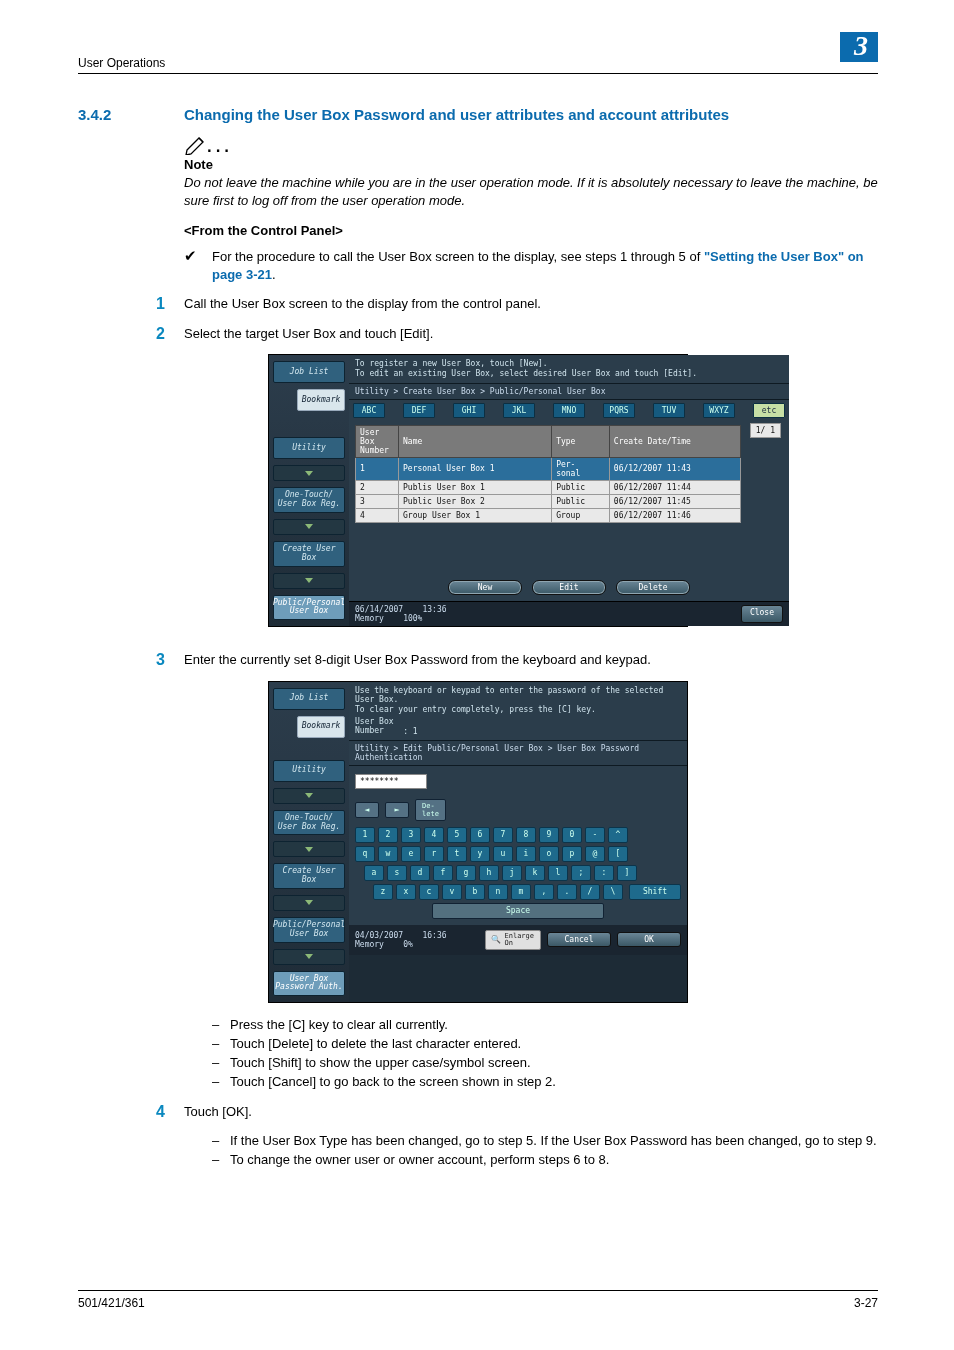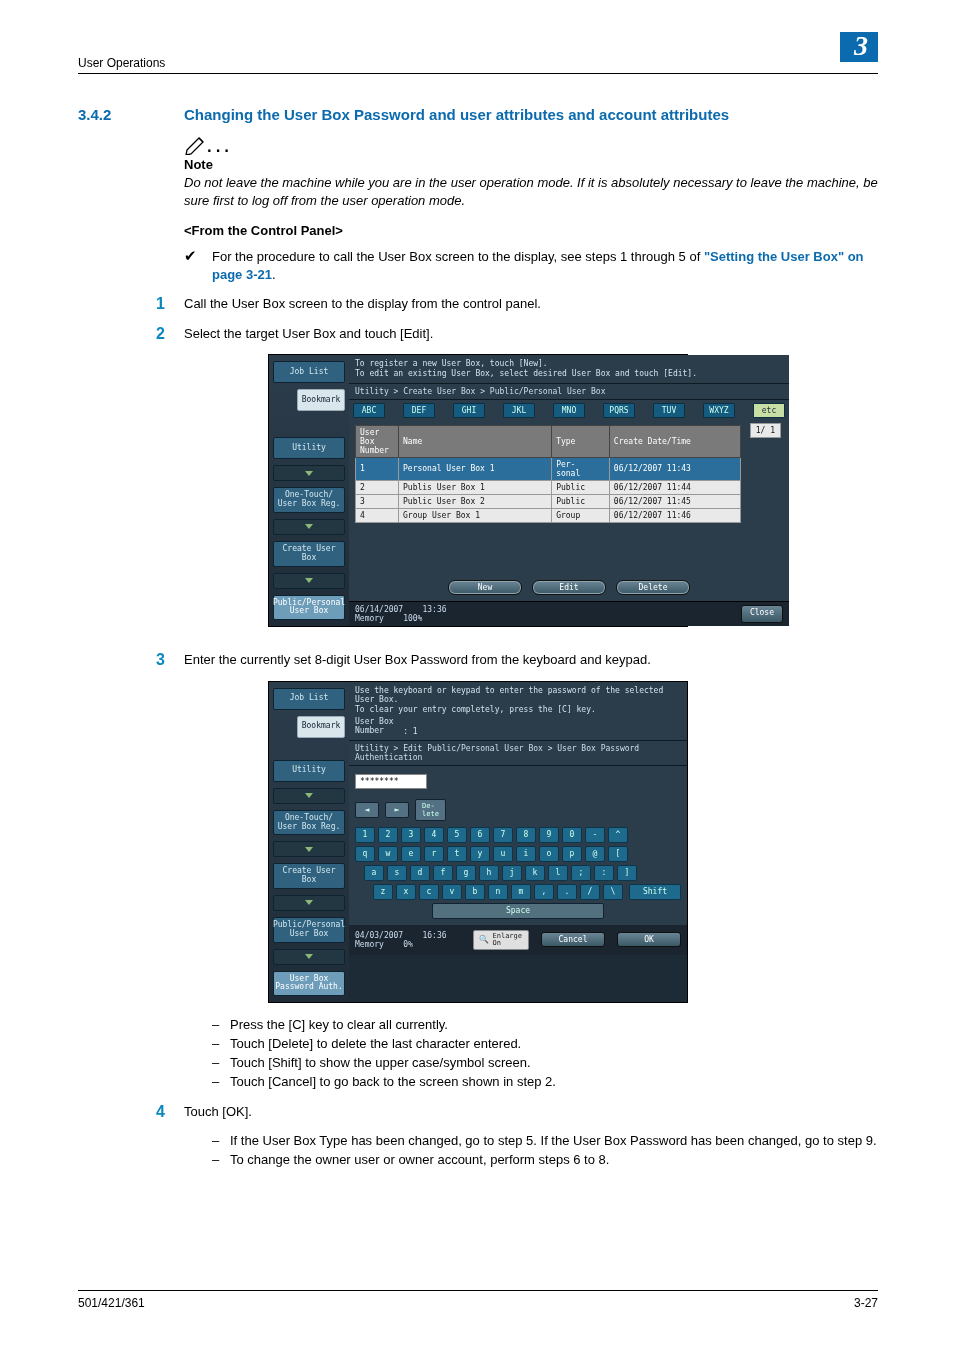--- a/index.html
+++ b/index.html
@@ -49,21 +49,21 @@
   .step-body{flex:1;line-height:1.35;}
 
   .sublist{margin:8px 0 0 28px;font-size:13px;}
   .sublist .li{display:flex;margin-bottom:4px;}
   .sublist .dash{width:18px;flex:none;}
 
   
   .lcd{width:420px;margin:8px auto 0 auto;font-family:"Lucida Console",Consolas,monospace;font-size:8px;color:#fff;}
   .lcd .frame{background:#1d2b36;border:1px solid #000;display:flex;}
   .lcd .sidebar{width:80px;background:linear-gradient(#2c3d4c,#1f2c37);padding:6px 4px;display:flex;flex-direction:column;gap:6px;box-sizing:border-box;}
-  .sbtn{background:var(--side-btn);border:1px solid #0d2331;color:#d2e7ef;text-align:center;border-radius:2px;padding:3px 1px;line-height:1.1;min-height:14px;display:flex;align-items:center;justify-content:center;flex-direction:column;}
+  .sbtn{background:var(--side-btn);border:1px solid #0d2331;color:#d2e7ef;text-align:center;border-radius:2px;padding:3px 1px;line-height:1.1;min-height:14px;display:flex;align-items:center;justify-content:center;flex-direction:column;font-style:italic;}
   .sbtn.white{background:#d9e6ec;color:#123;border-color:#9ab;margin-left:24px;}
   .sbtn.arrow{background:#233742;min-height:8px;font-size:9px;position:relative;}
   .sbtn.arrow::after{content:"";width:0;height:0;border-left:4px solid transparent;border-right:4px solid transparent;border-top:5px solid var(--lcd-green-dark);display:block;margin:0 auto;}
   .sbtn.active{background:var(--side-active);color:#fff;}
 
   .lcd .main{flex:1;display:flex;flex-direction:column;}
   .lcd .topmsg{background:var(--panel-dark);color:#cfe3ec;padding:4px 6px;line-height:1.2;}
   .lcd .pathbar{background:var(--panel-dark);color:#cde;padding:3px 6px;border-top:1px solid #0e1a22;border-bottom:1px solid #0e1a22;}
 
   .lcd .tabsrow{display:flex;gap:18px;padding:3px 4px;background:var(--panel-dark);}
@@ -92,21 +92,21 @@
   .keynav .nav{background:#547184;border:1px solid #123;color:#cfe;width:22px;height:14px;display:flex;align-items:center;justify-content:center;border-radius:2px;}
   .keynav .del{background:#547184;border:1px solid #123;color:#cfe;padding:2px 6px;font-size:7px;border-radius:2px;}
 
   .krow{display:flex;gap:3px;margin-bottom:3px;}
   .key{background:#1e6a8c;border:1px solid #0c344a;color:#cfe;width:18px;height:14px;text-align:center;line-height:14px;border-radius:2px;font-size:8px;}
   .krow.off1{margin-left:9px;}
   .krow.off2{margin-left:18px;}
   .key.wide{width:50px;}
   .spacebar{width:170px;height:14px;margin:2px auto 0 auto;background:#53707f;border:1px solid #123;color:#cfe;text-align:center;line-height:14px;border-radius:2px;}
 
-  .kb-bottom{display:flex;justify-content:flex-end;gap:12px;padding:5px 6px;background:#1a2530;align-items:center;}
+  .kb-bottom{display:flex;justify-content:flex-end;gap:6px;padding:5px 6px;background:#1a2530;align-items:center;}
   .kb-bottom .left{margin-right:auto;color:#cde;}
   .enlarge{background:#e0e0e0;color:#222;padding:2px 6px;border:1px solid #888;border-radius:2px;display:flex;align-items:center;gap:3px;}
   .rbtn{background:linear-gradient(#6a8696,#3b5866);border:1px solid #111;color:#fff;padding:2px 10px;border-radius:3px;min-width:42px;text-align:center;}
 
   .footer{position:absolute;left:78px;right:76px;bottom:40px;border-top:1px solid #000;padding-top:5px;font-size:12px;display:flex;justify-content:space-between;}
 </style>
 </head>
 <body>
 
 <div class="page">

